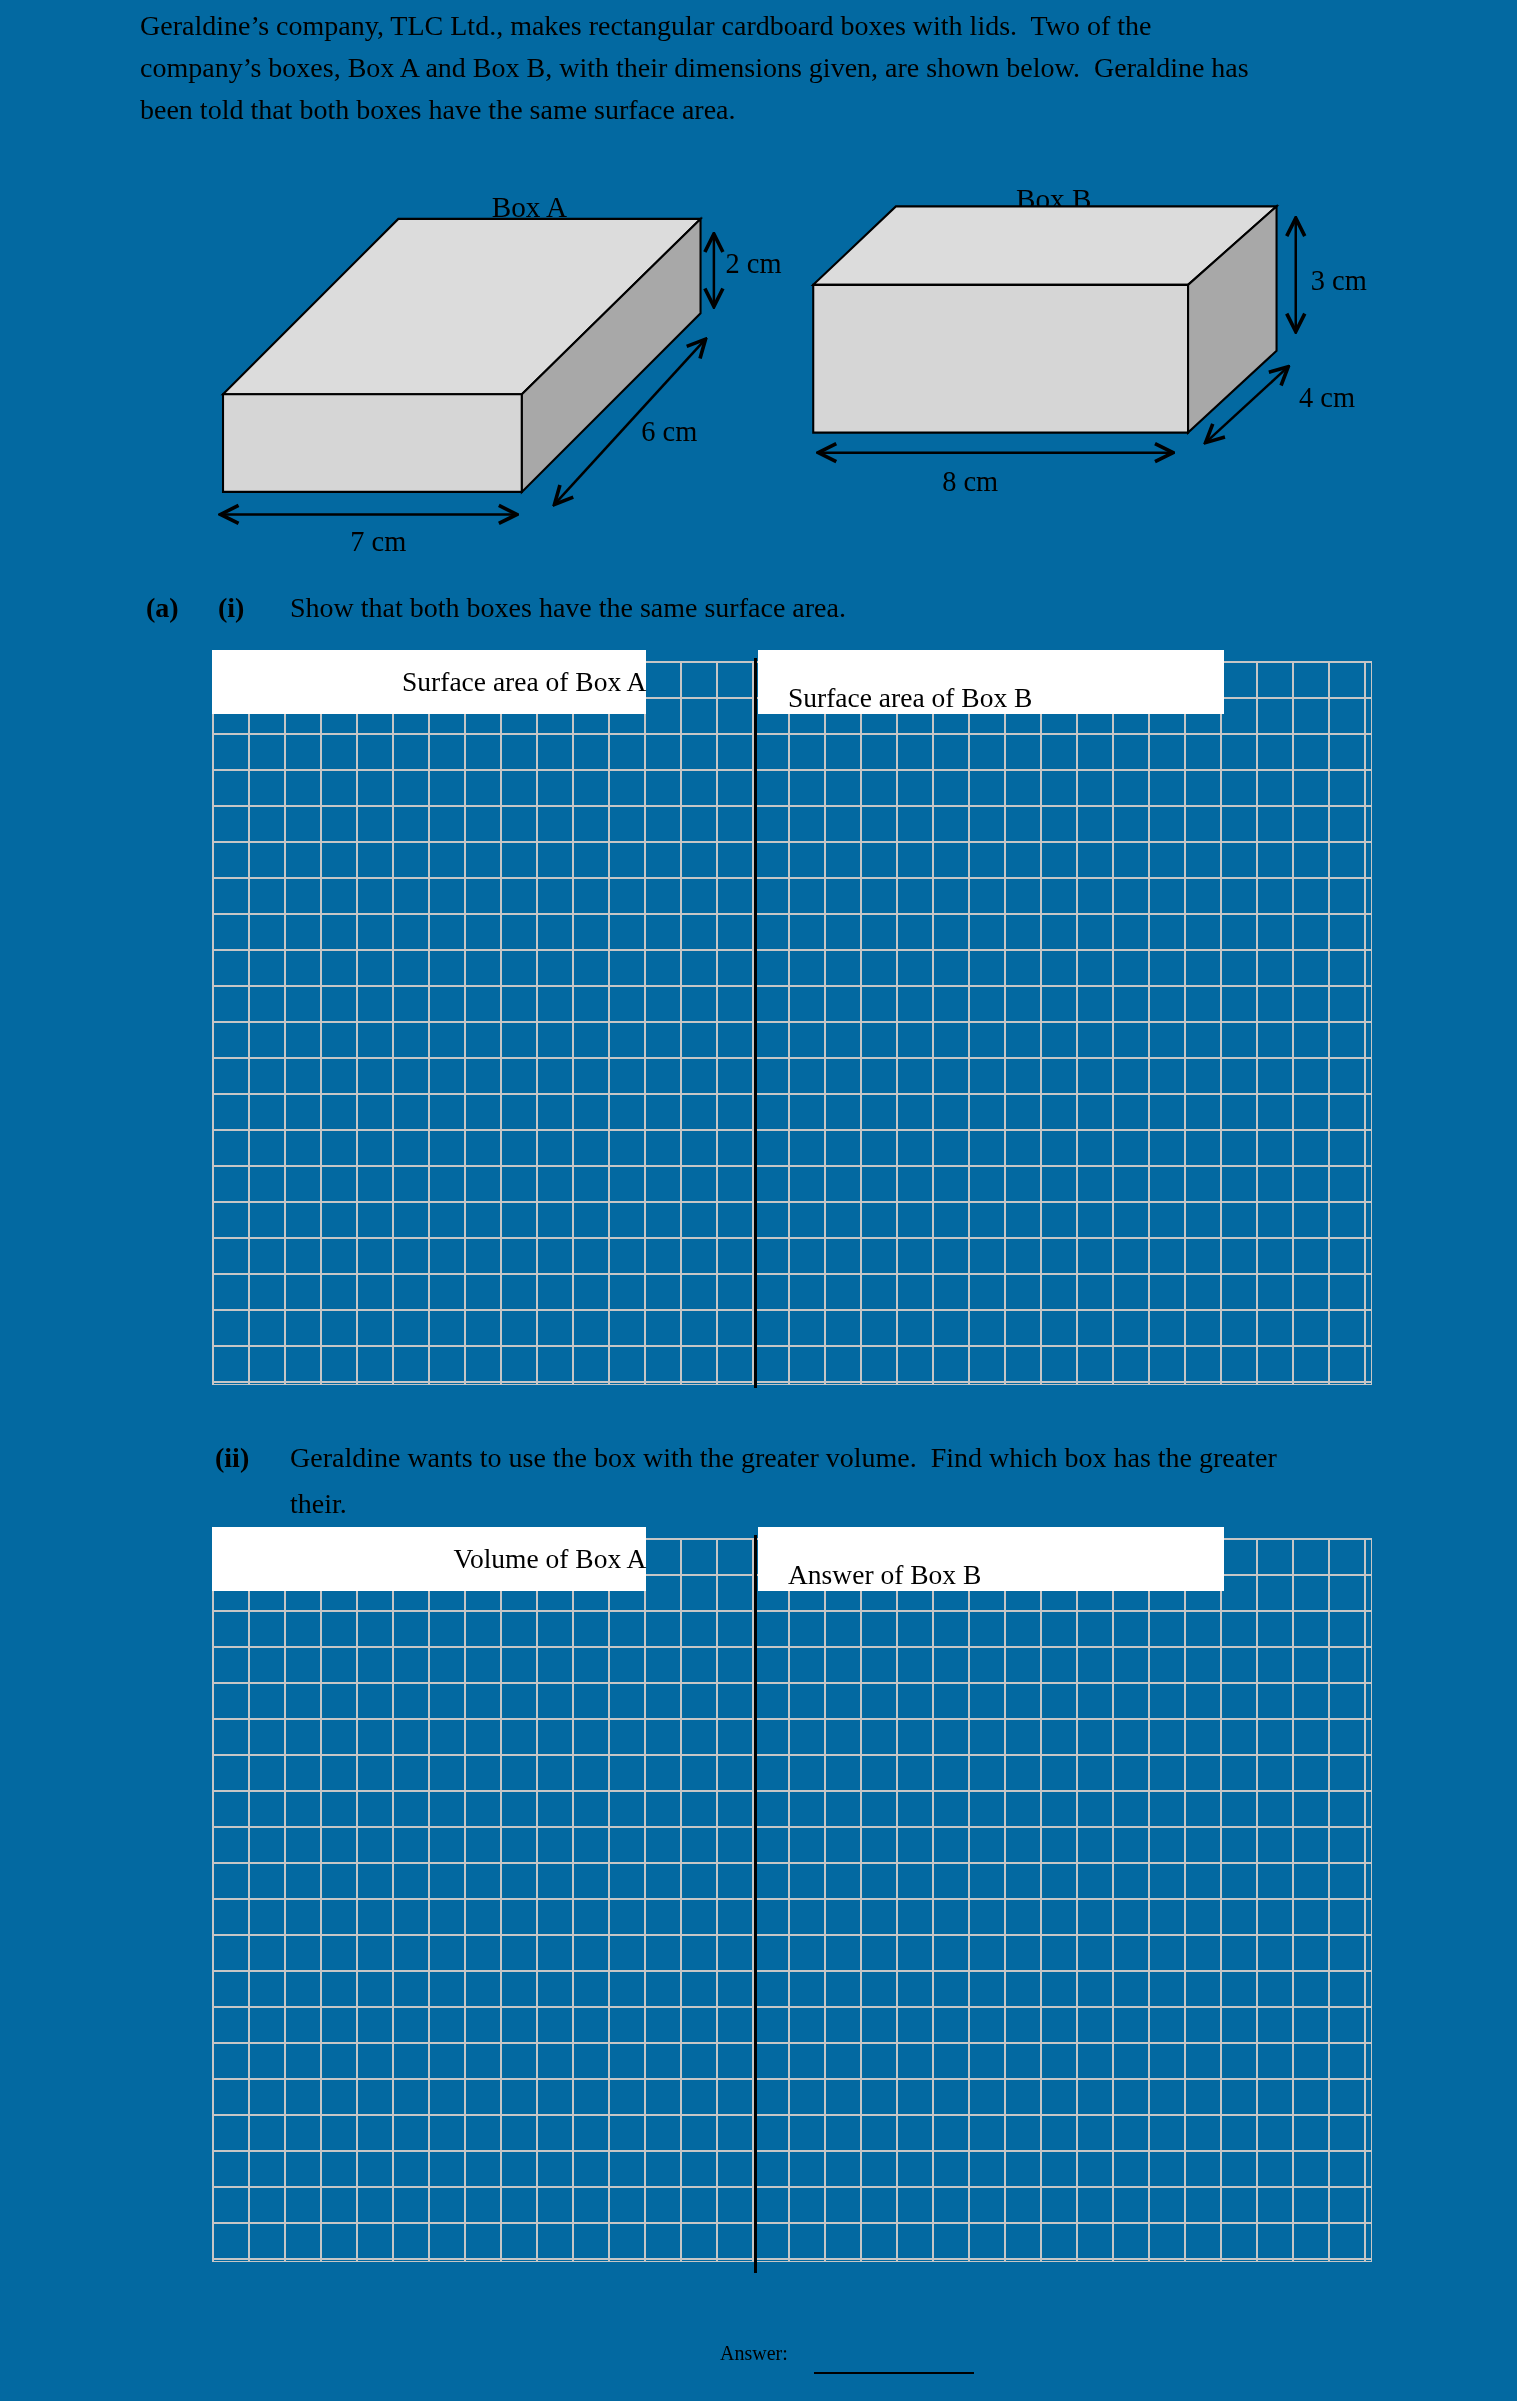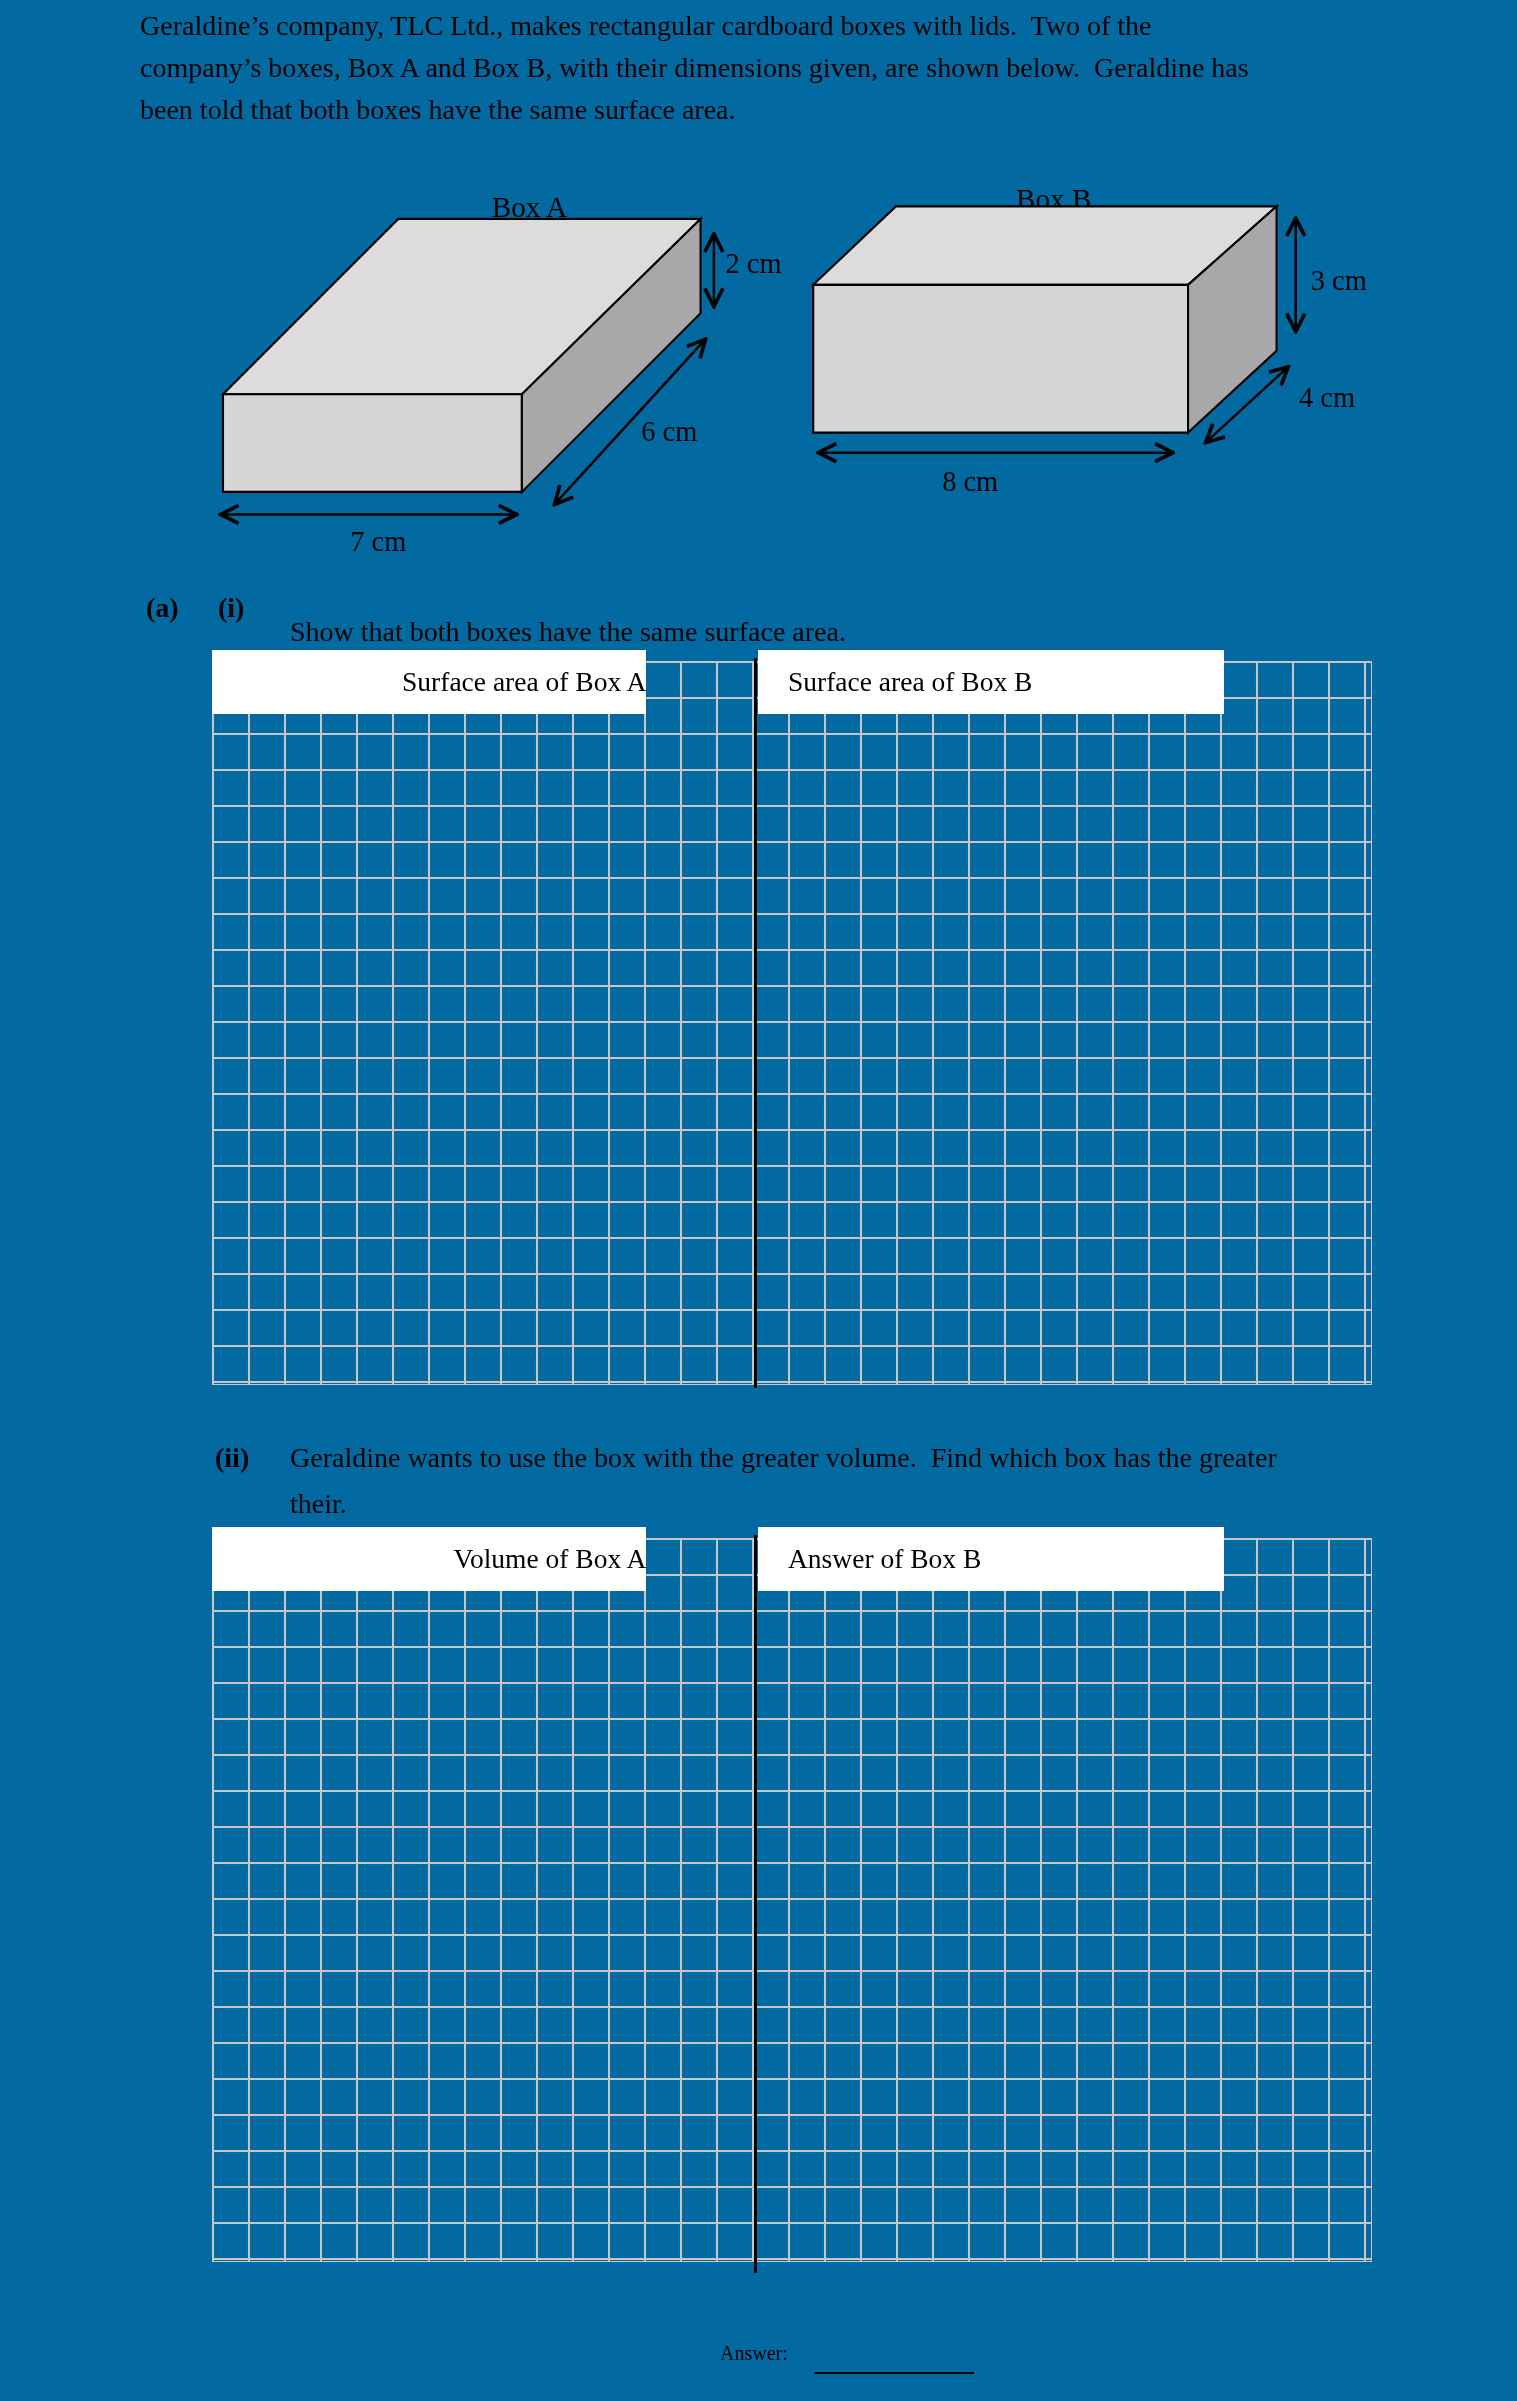--- a/index.html
+++ b/index.html
@@ -37,21 +37,21 @@
     position:absolute;
     top:-11px;
     height:64px;
     background:#ffffff;
     display:flex;
     align-items:center;
     font-size:27.5px;
     white-space:pre;
   }
   .grid-label.left-half{left:0; width:421px; padding-left:13.4px;justify-content:flex-end;}
-  .grid-label.right-half{left:546px; width:436px; padding-left:30px;}
+  .grid-label.right-half{left:546px; width:436px; padding-left:30px;align-items:flex-end;}
   .divider{
     position:absolute;
     left:542px;
     top:-3.3px;
     width:3.3px;
     background:#000;
     z-index:5;
   }
   
   .answer-label{left:720px; top:2342px; font-size:20px;}
@@ -99,21 +99,21 @@
     <text x="1570" y="347">3 cm</text>
     <line x1="1444" y1="530" x2="1543" y2="439" stroke="#000" stroke-width="3" marker-start="url(#ah)" marker-end="url(#ah)"></line>
     <text x="1556" y="487">4 cm</text>
     <line x1="980" y1="542" x2="1405" y2="542" stroke="#000" stroke-width="3" marker-start="url(#ah)" marker-end="url(#ah)"></line>
     <text x="1162" y="588" text-anchor="middle">8 cm</text>
   </svg>
 
   <div class="abs q-row" style="left:146px; top:589px;">
     <span class="abs bold" style="left:0;">(a)</span>
     <span class="abs bold" style="left:72px;">(i)</span>
-    <span class="abs line" style="left:144px;margin-top:24px;">Show that both boxes have the same surface area.</span>
+    <span class="abs line" style="left:144px;">Show that both boxes have the same surface area.</span>
   </div>
 
   <div class="grid" style="top:661px;">
     <div class="grid-label left-half">
       <span>Surface area of Box A</span>
     </div>
     <div class="grid-label right-half">
       <span>Surface area of Box B</span>
     </div>
     <div class="divider" style="height:730px;"></div>

